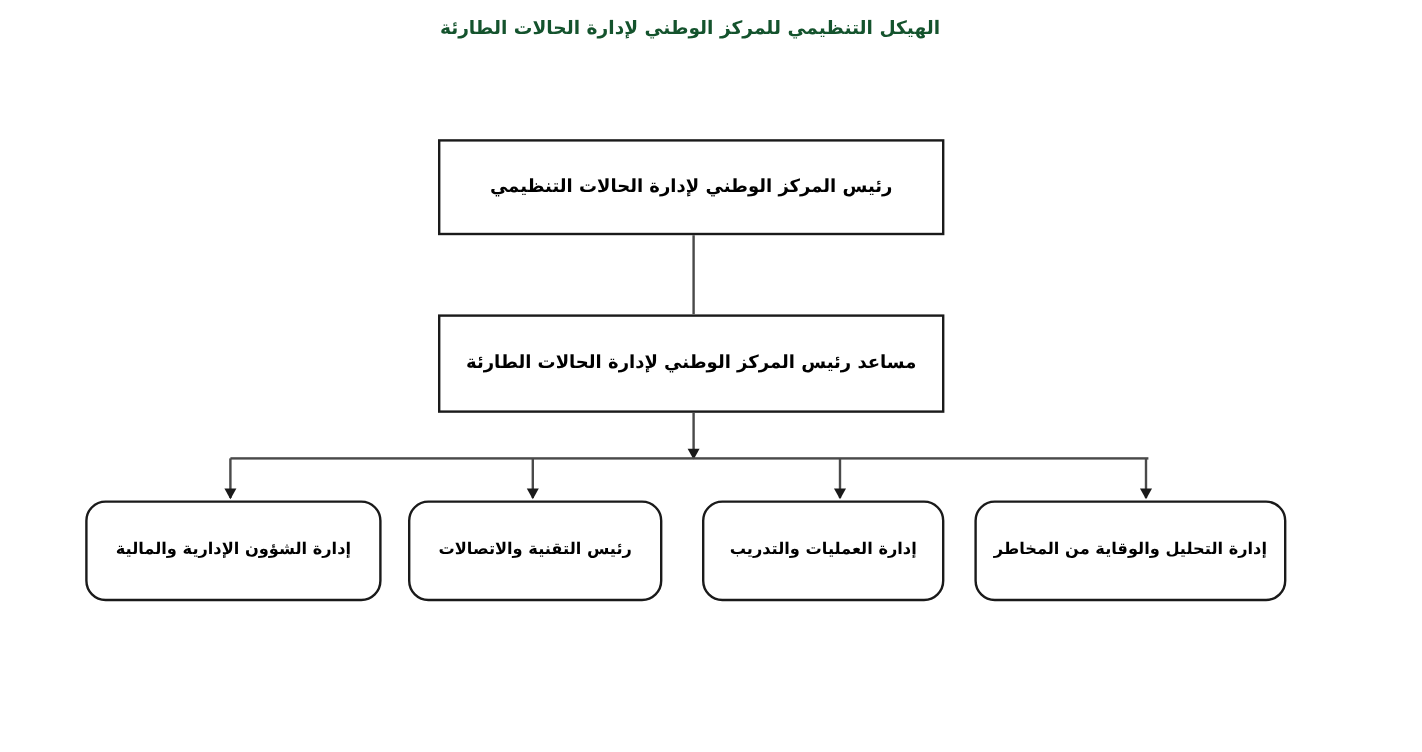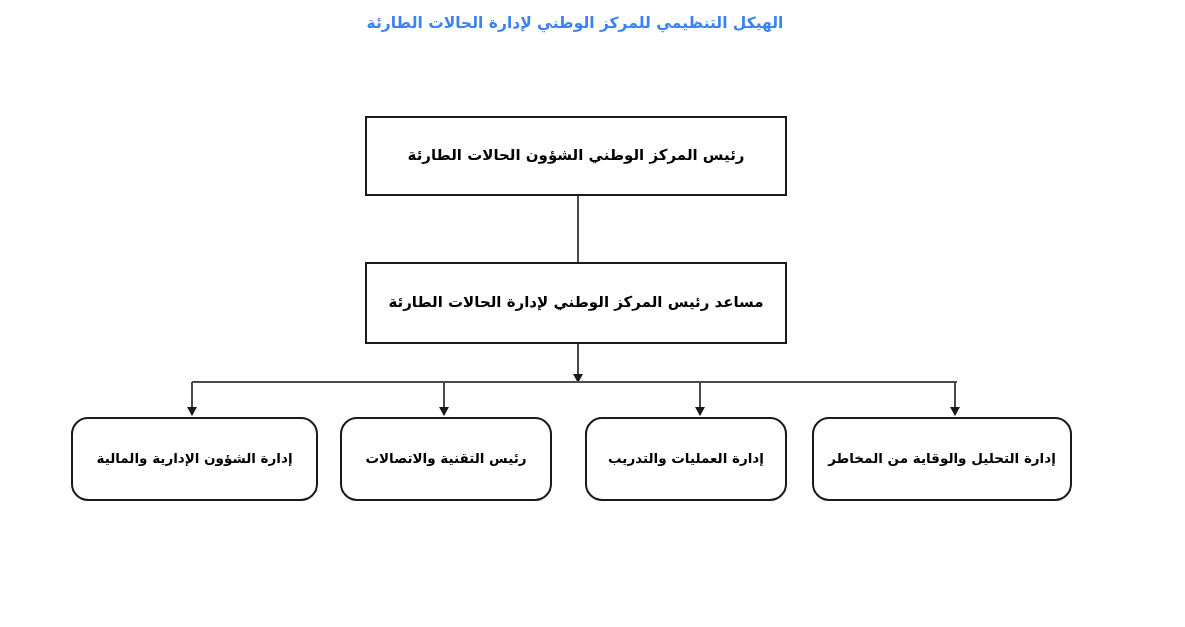--- a/index.html
+++ b/index.html
@@ -21,21 +21,21 @@
   .chart-title {
     position: absolute;
     left: 200px;
     top: 14px;
     width: 750px;
     text-align: center;
     direction: rtl;
     font-weight: bold;
     font-size: 15.5px;
     line-height: 1.25;
-    color: #3b82f6;
+    color: #14532d;
     letter-spacing: 0px;
     white-space: nowrap;
   }
 
   
   .node {
     position: absolute;
     box-sizing: border-box;
     background: #ffffff;
     border: 2px solid #1a1a1a;
@@ -113,21 +113,21 @@
   .ah-4 { left: 950px; top: 407px; }
 </style>
 </head>
 <body>
 
 <div id="page">
 
   <div class="chart-title">الهيكل التنظيمي للمركز الوطني لإدارة الحالات الطارئة</div>
 
   <div class="node level-1">
-    <span class="node-label">رئيس المركز الوطني الشؤون الحالات الطارئة</span>
+    <span class="node-label">رئيس المركز الوطني لإدارة الحالات التنظيمي</span>
   </div>
 
   <div class="connector v-line trunk-1-2"></div>
 
   <div class="node level-2">
     <span class="node-label">مساعد رئيس المركز الوطني لإدارة الحالات الطارئة</span>
   </div>
 
   <div class="connector v-line trunk-2-bus"></div>
   <div class="arrowhead ah-trunk"></div>

